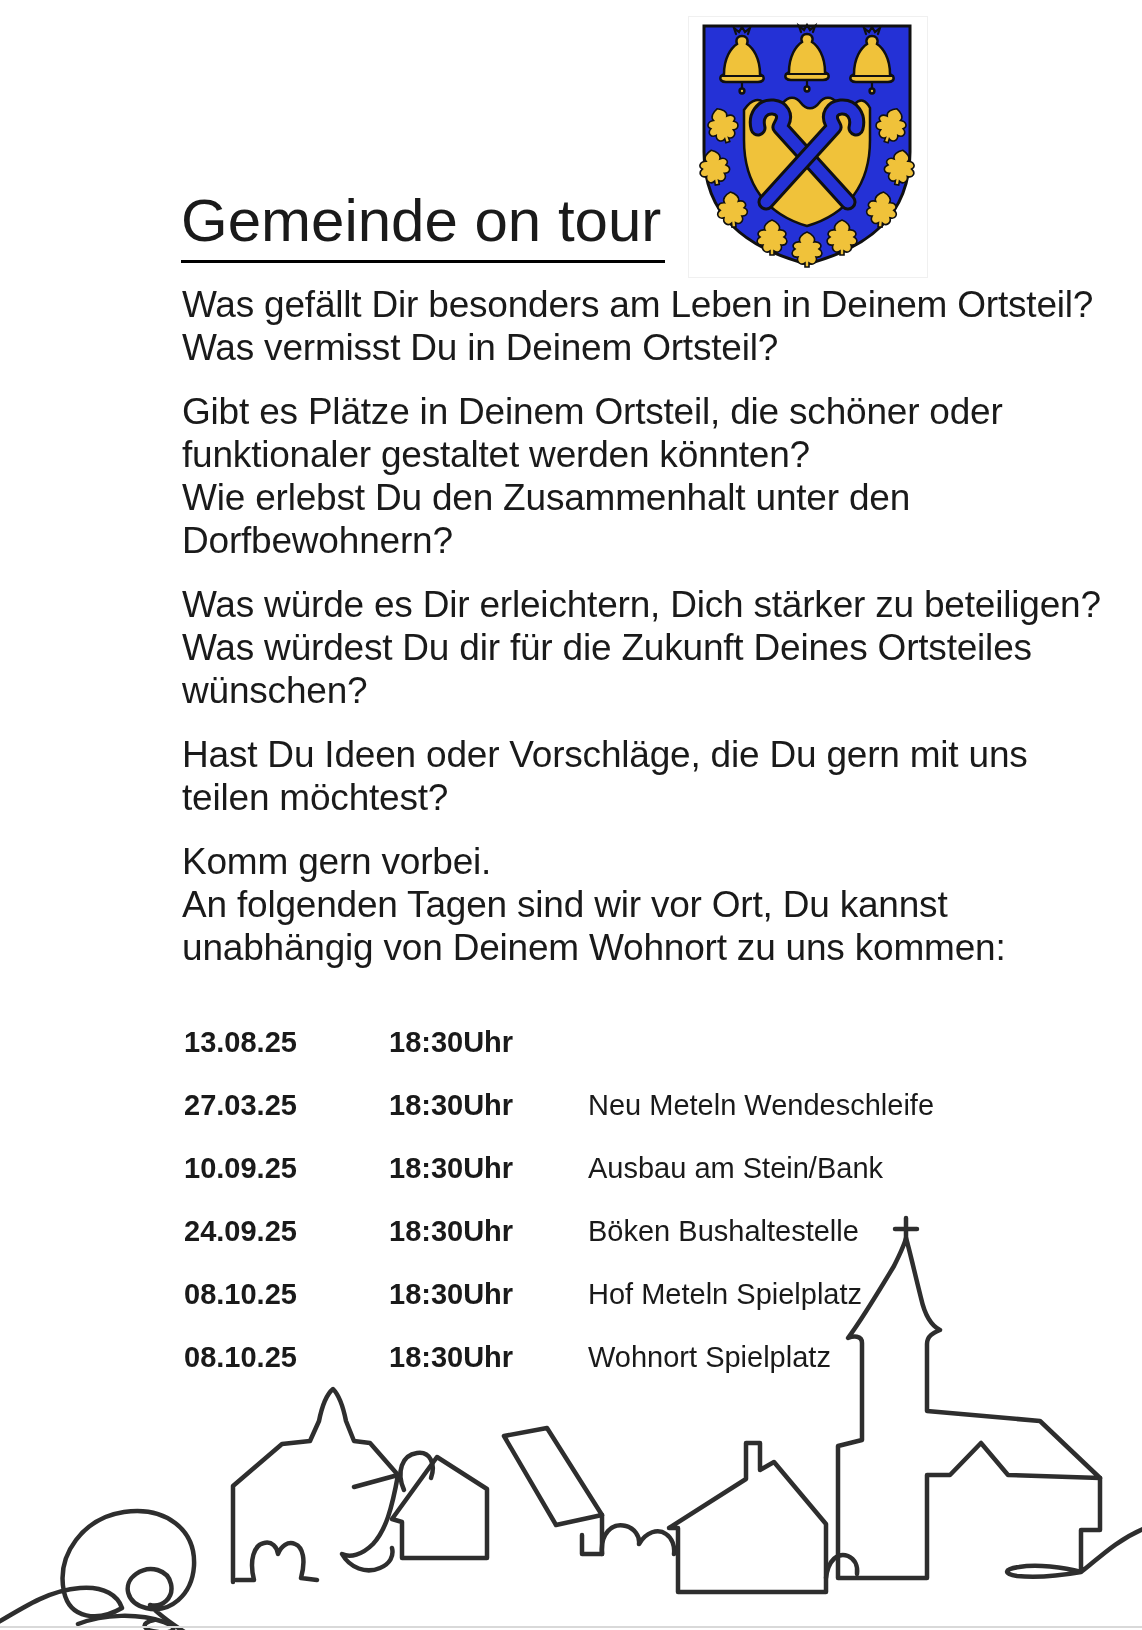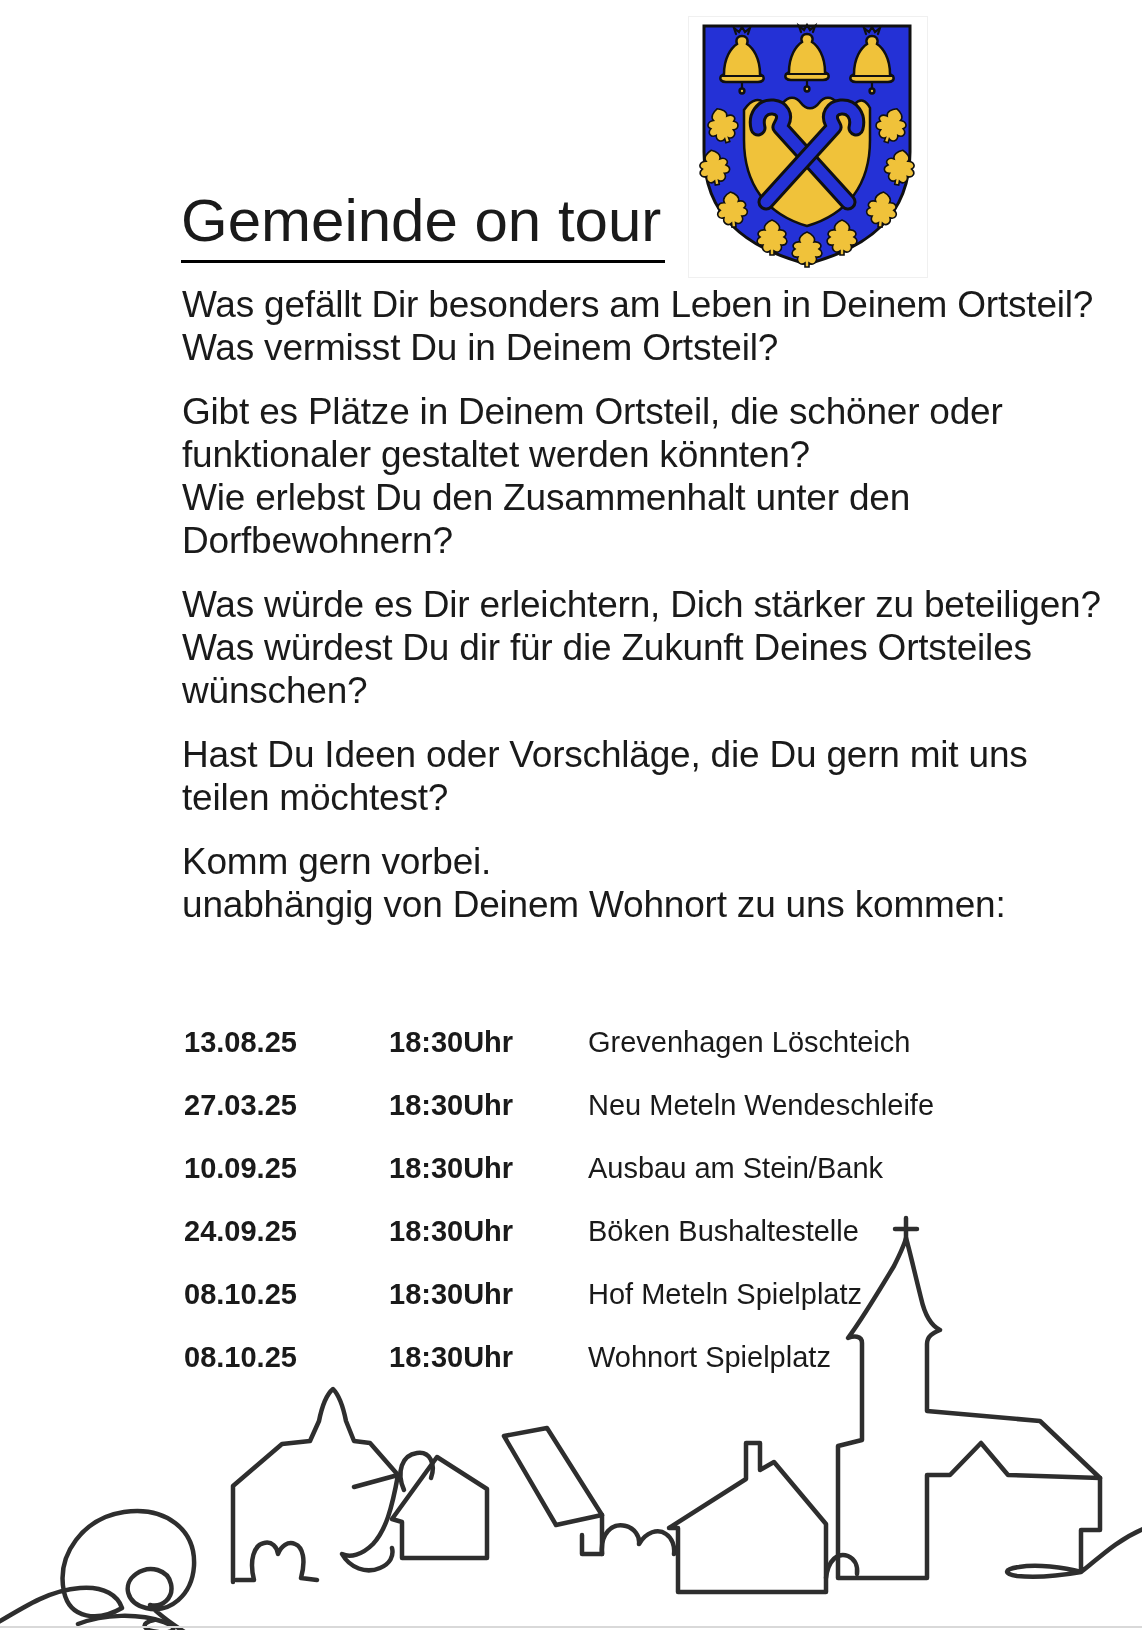--- a/index.html
+++ b/index.html
@@ -130,29 +130,29 @@
       <div class="pline">Was würde es Dir erleichtern, Dich stärker zu beteiligen?</div>
       <div class="pline">Was würdest Du dir für die Zukunft Deines Ortsteiles</div>
       <div class="pline">wünschen?</div>
     </div>
     <div class="para">
       <div class="pline">Hast Du Ideen oder Vorschläge, die Du gern mit uns</div>
       <div class="pline">teilen möchtest?</div>
     </div>
     <div class="para">
       <div class="pline">Komm gern vorbei.</div>
+      <div class="pline">An folgenden Tagen sind wir vor Ort, Du kannst</div>
       <div class="pline">unabhängig von Deinem Wohnort zu uns kommen:</div>
     </div>
   </div>
 
   <div class="schedule">
     <div class="srow">
       <span class="sdate">13.08.25</span>
       <span class="stime">18:30Uhr</span>
-      <span class="sloc">Grevenhagen Löschteich</span>
     </div>
     <div class="srow">
       <span class="sdate">27.03.25</span>
       <span class="stime">18:30Uhr</span>
       <span class="sloc">Neu Meteln Wendeschleife</span>
     </div>
     <div class="srow">
       <span class="sdate">10.09.25</span>
       <span class="stime">18:30Uhr</span>
       <span class="sloc">Ausbau am Stein/Bank</span>

